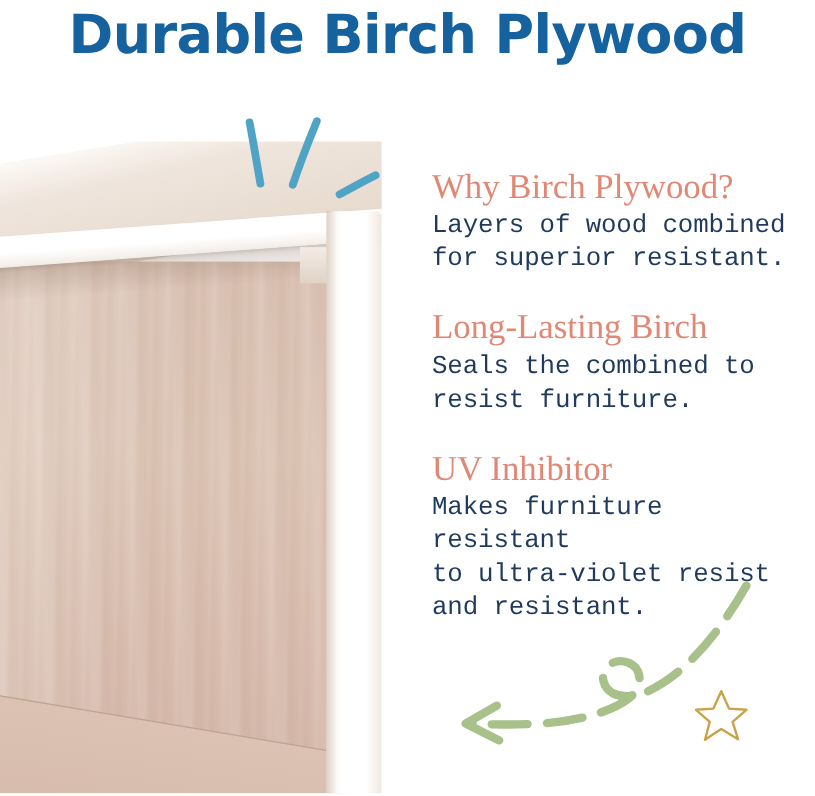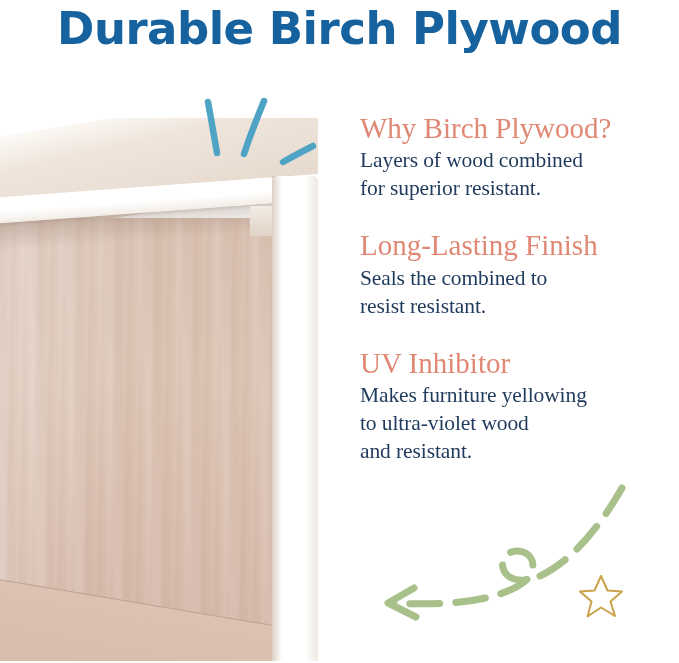--- a/index.html
+++ b/index.html
@@ -162,36 +162,36 @@
     left: 195px;
     top: 96px;
     width: 125px;
     height: 70px;
   }
 
   
   #text-column {
     position: absolute;
     left: 360px;
-    top: 112px;
+    top: 140px;
     width: 305px;
   }
   .block { margin-bottom: 26px; }
   .block:last-child { margin-bottom: 0; }
   .b-head {
     font-family: "Liberation Serif", "DejaVu Serif", serif;
     font-size: 29px;
     font-weight: normal;
     color: #E18874;
     line-height: 1.12;
     margin: 0 0 3px 0;
     white-space: nowrap;
   }
   .b-body {
-    font-family: Liberation Serif, serif;
+    font-family: Liberation Mono, monospace;
     font-size: 21.5px;
     color: #1F3A5C;
     line-height: 1.30;
     margin: 0;
     letter-spacing: -0.1px;
   }
   .b-body span { display: block; }
 
   
   #arrow {
@@ -241,32 +241,32 @@
 
     <div class="block">
       <p class="b-head">Why Birch Plywood?</p>
       <p class="b-body">
         <span>Layers of wood combined</span>
         <span>for superior resistant.</span>
       </p>
     </div>
 
     <div class="block">
-      <p class="b-head">Long-Lasting Finish</p>
+      <p class="b-head">Long-Lasting Birch</p>
       <p class="b-body">
         <span>Seals the combined to</span>
-        <span>resist resistant.</span>
+        <span>resist furniture.</span>
       </p>
     </div>
 
     <div class="block">
       <p class="b-head">UV Inhibitor</p>
       <p class="b-body">
-        <span>Makes furniture yellowing</span>
-        <span>to ultra-violet wood</span>
+        <span>Makes furniture resistant</span>
+        <span>to ultra-violet resist</span>
         <span>and resistant.</span>
       </p>
     </div>
 
   </div>
 
   <svg id="arrow" viewBox="0 0 270 140">
     <path d="M250 4 C226 46, 198 78, 168 92
              C150 100, 134 96, 131 84
              C128 72, 140 64, 151 68

